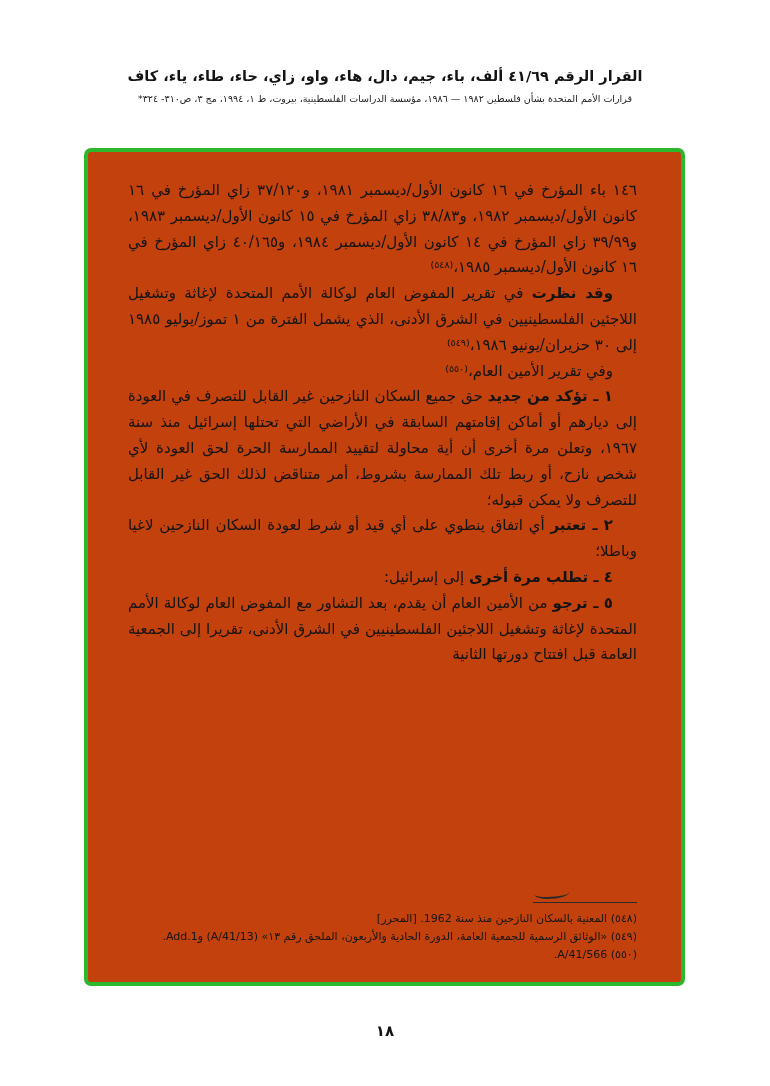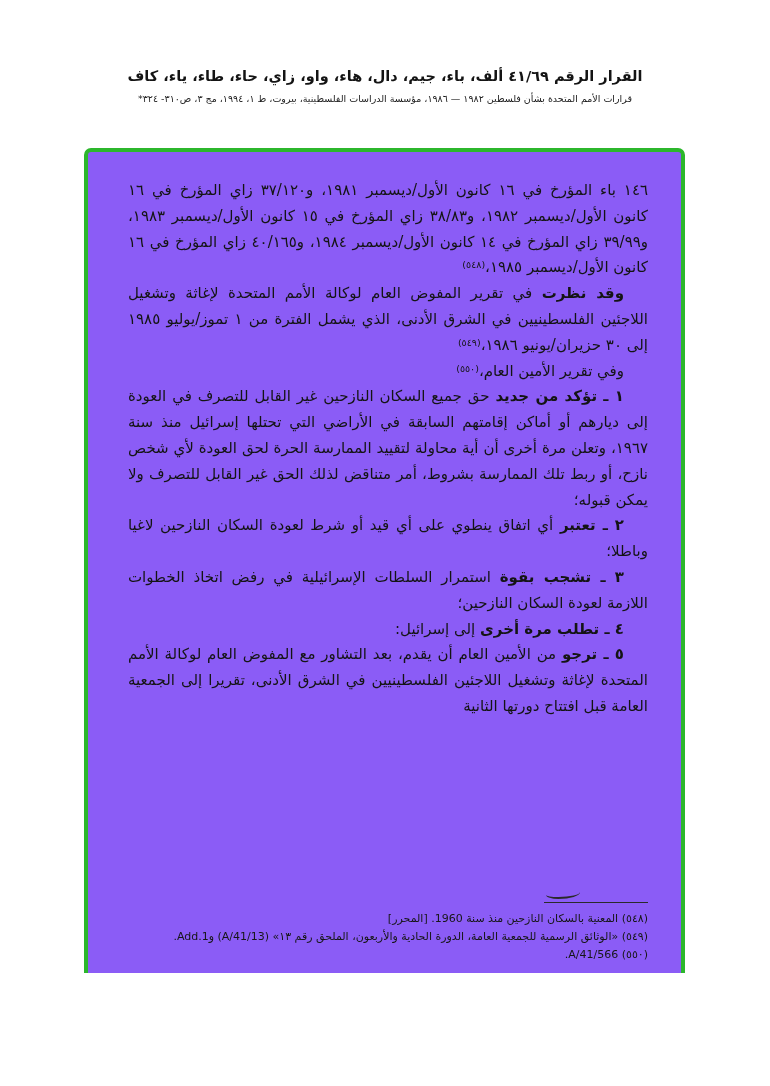--- a/index.html
+++ b/index.html
@@ -1,36 +1,36 @@
 <!DOCTYPE html>
 <html lang="ar" dir="rtl"><head>
 <meta charset="utf-8">
 <style>
   html,body { margin:0; padding:0; background:#ffffff; }
   .page {
     position:relative;
-    width:770px; height:973px;
+    width:770px; height:1086px;
     background:#ffffff;
     font-family:"DejaVu Sans", sans-serif;
     color:#141414;
     direction:rtl;
     overflow:hidden;
   }
   .doc-header { position:absolute; top:68px; left:0; right:0; text-align:center; }
   .doc-title { font-size:14.5px; font-weight:bold; letter-spacing:0; }
   .doc-source { font-size:9.5px; margin-top:9px; color:#1a1a1a; }
   .green-box {
     position:absolute; top:148px; right:85px;
     width:601px; height:838px;
     border:4px solid #2cb72c;
     border-radius:7px;
     box-sizing:border-box;
-    padding:26px 33px 18px 40px;
+    padding:26px 44px 18px 40px;
     display:flex; flex-direction:column;
-    background:#8b5cf6;
+    background:#c2410c;
   }
   .body-text { font-size:15px; line-height:1.72; text-align:justify; text-justify:inter-word; }
   .para { margin:0; }
   .p-indent  { text-indent:1.6em; }
   .p-indent2 { text-indent:2.7em; }
   .lead { font-weight:bold; }
   .num { font-weight:bold; }
   .fn-ref { font-size:9.5px; position:relative; top:-4px; }
   .footnotes { margin-top:auto; font-size:11px; line-height:1.65; text-align:justify; color:#161616; }
   .scribble {
@@ -57,29 +57,28 @@
   </header>
 
   <div class="green-box">
 
     <div class="body-text">
       <p class="para"><span class="num"></span><span class="lead"></span><span class="txt">١٤٦ باء المؤرخ في ١٦ كانون الأول/ديسمبر ١٩٨١، و٣٧/١٢٠ زاي المؤرخ في ١٦ كانون الأول/ديسمبر ١٩٨٢، و٣٨/٨٣ زاي المؤرخ في ١٥ كانون الأول/ديسمبر ١٩٨٣، و٣٩/٩٩ زاي المؤرخ في ١٤ كانون الأول/ديسمبر ١٩٨٤، و٤٠/١٦٥ زاي المؤرخ في ١٦ كانون الأول/ديسمبر ١٩٨٥،</span><span class="fn-ref">(٥٤٨)</span></p>
       <p class="para p-indent"><span class="num"></span><span class="lead">وقد نظرت</span><span class="txt"> في تقرير المفوض العام لوكالة الأمم المتحدة لإغاثة وتشغيل اللاجئين الفلسطينيين في الشرق الأدنى، الذي يشمل الفترة من ١ تموز/يوليو ١٩٨٥ إلى ٣٠ حزيران/يونيو ١٩٨٦،</span><span class="fn-ref">(٥٤٩)</span></p>
       <p class="para p-indent"><span class="num"></span><span class="lead"></span><span class="txt">وفي تقرير الأمين العام،</span><span class="fn-ref">(٥٥٠)</span></p>
       <p class="para p-indent"><span class="num">١ ـ </span><span class="lead">تؤكد من جديد</span><span class="txt"> حق جميع السكان النازحين غير القابل للتصرف في العودة إلى ديارهم أو أماكن إقامتهم السابقة في الأراضي التي تحتلها إسرائيل منذ سنة ١٩٦٧، وتعلن مرة أخرى أن أية محاولة لتقييد الممارسة الحرة لحق العودة لأي شخص نازح، أو ربط تلك الممارسة بشروط، أمر متناقض لذلك الحق غير القابل للتصرف ولا يمكن قبوله؛</span><span class="fn-ref"></span></p>
       <p class="para p-indent"><span class="num">٢ ـ </span><span class="lead">تعتبر</span><span class="txt"> أي اتفاق ينطوي على أي قيد أو شرط لعودة السكان النازحين لاغيا وباطلا؛</span><span class="fn-ref"></span></p>
-      <p class="para p-indent"><span class="num">٣ ـ </span><span class="lead">تشجب بقوة</span><span class="txt"> استمرار السلطات الإسرائيلية في رفض اتخاذ الخطوات اللازمة لعودة السكان النازحين؛</span><span class="fn-ref"></span></p>
       <p class="para p-indent"><span class="num">٤ ـ </span><span class="lead">تطلب مرة أخرى</span><span class="txt"> إلى إسرائيل:</span><span class="fn-ref"></span></p>
       <p class="para p-indent"><span class="num">٥ ـ </span><span class="lead">ترجو</span><span class="txt"> من الأمين العام أن يقدم، بعد التشاور مع المفوض العام لوكالة الأمم المتحدة لإغاثة وتشغيل اللاجئين الفلسطينيين في الشرق الأدنى، تقريرا إلى الجمعية العامة قبل افتتاح دورتها الثانية</span><span class="fn-ref"></span></p>
     </div>
 
     <div class="footnotes">
       <div class="scribble"></div>
       <div class="fn-sep"></div>
-      <p class="fn-item"><span>(٥٤٨)</span><span> المعنية بالسكان النازحين منذ سنة 1960. [المحرر]</span></p>
+      <p class="fn-item"><span>(٥٤٨)</span><span> المعنية بالسكان النازحين منذ سنة 1962. [المحرر]</span></p>
       <p class="fn-item"><span>(٥٤٩)</span><span> «الوثائق الرسمية للجمعية العامة، الدورة الحادية والأربعون، الملحق رقم ١٣» (A/41/13) وAdd.1.</span></p>
       <p class="fn-item"><span>(٥٥٠)</span><span> A/41/566.</span></p>
     </div>
 
   </div>
 
   <div class="page-number">١٨</div>
 
 </div>
 

